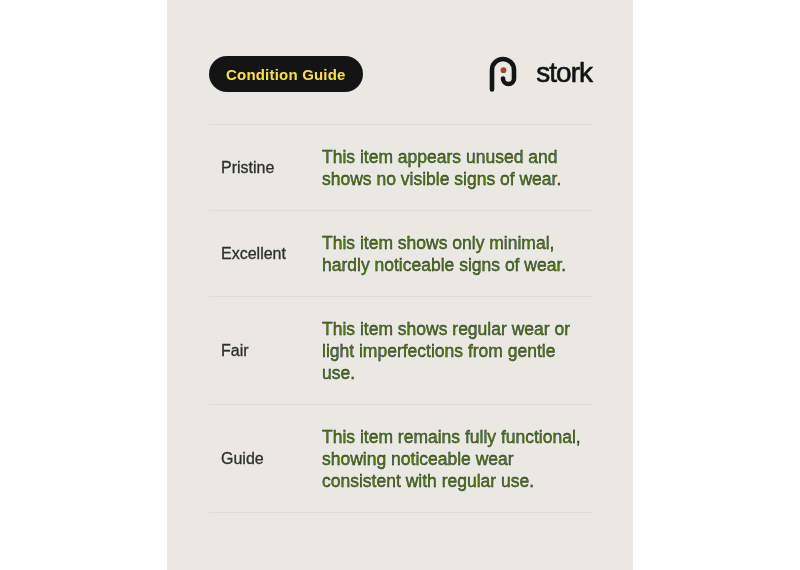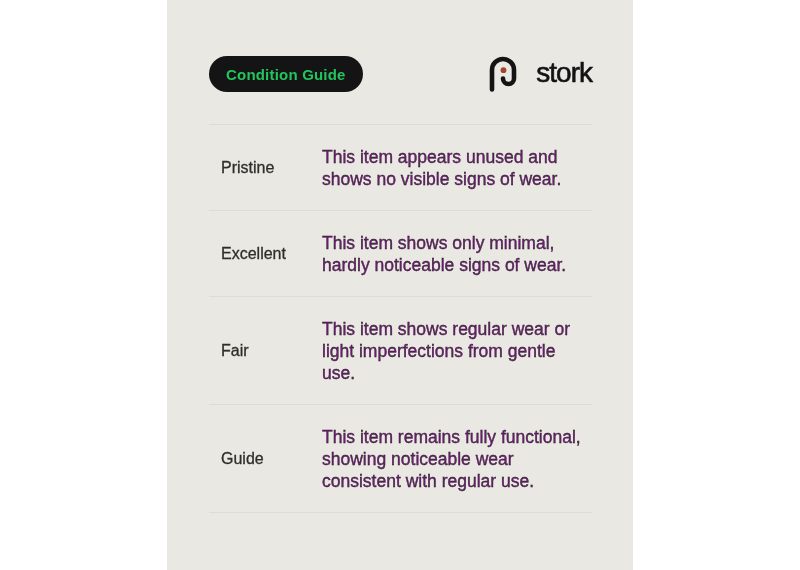--- a/index.html
+++ b/index.html
@@ -27,21 +27,21 @@
   }
   .header {
     display: flex;
     justify-content: space-between;
     align-items: center;
     height: 36px;
     margin-bottom: 32px;
   }
   .badge {
     background: #141414;
-    color: #22c55e;
+    color: #fde047;
     height: 36px;
     border-radius: 19px;
     display: inline-flex;
     align-items: center;
     padding: 0 17px;
     font-size: 15px;
     font-weight: 700;
     letter-spacing: 0.2px;
     white-space: nowrap;
   }
@@ -80,21 +80,21 @@
     color: #2e2e2b;
     margin-left: 12px;
     -webkit-text-stroke: 0.3px #2e2e2b;
   }
   .cond-desc {
     margin: 0;
     width: 269px;
     font-size: 17.5px;
     line-height: 22px;
     letter-spacing: 0;
-    color: #701a75;
+    color: #4d7c0f;
     -webkit-text-stroke: 0.35px #1a1a18;
   }
 </style>
 </head>
 <body>
 
 <div class="stage">
   <div class="card">
 
     <div class="header">

